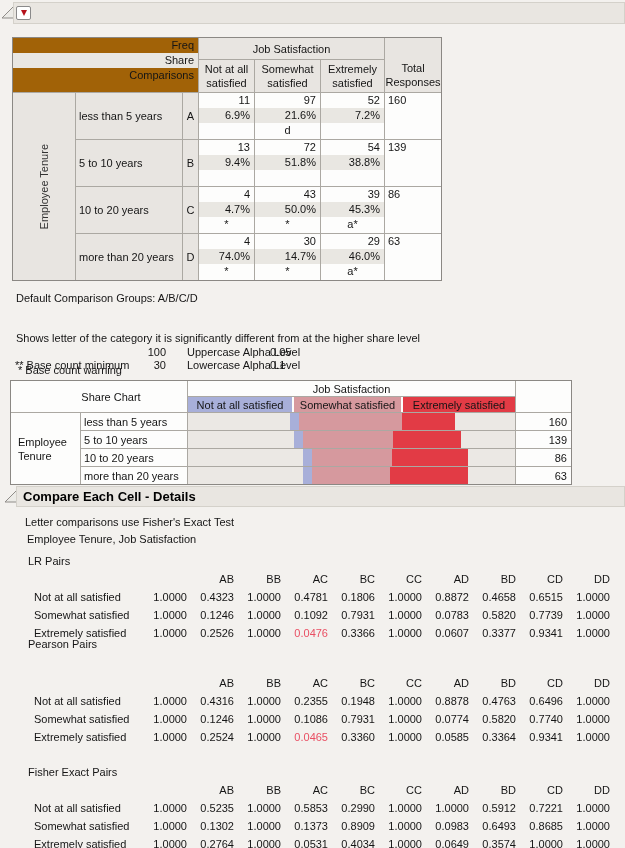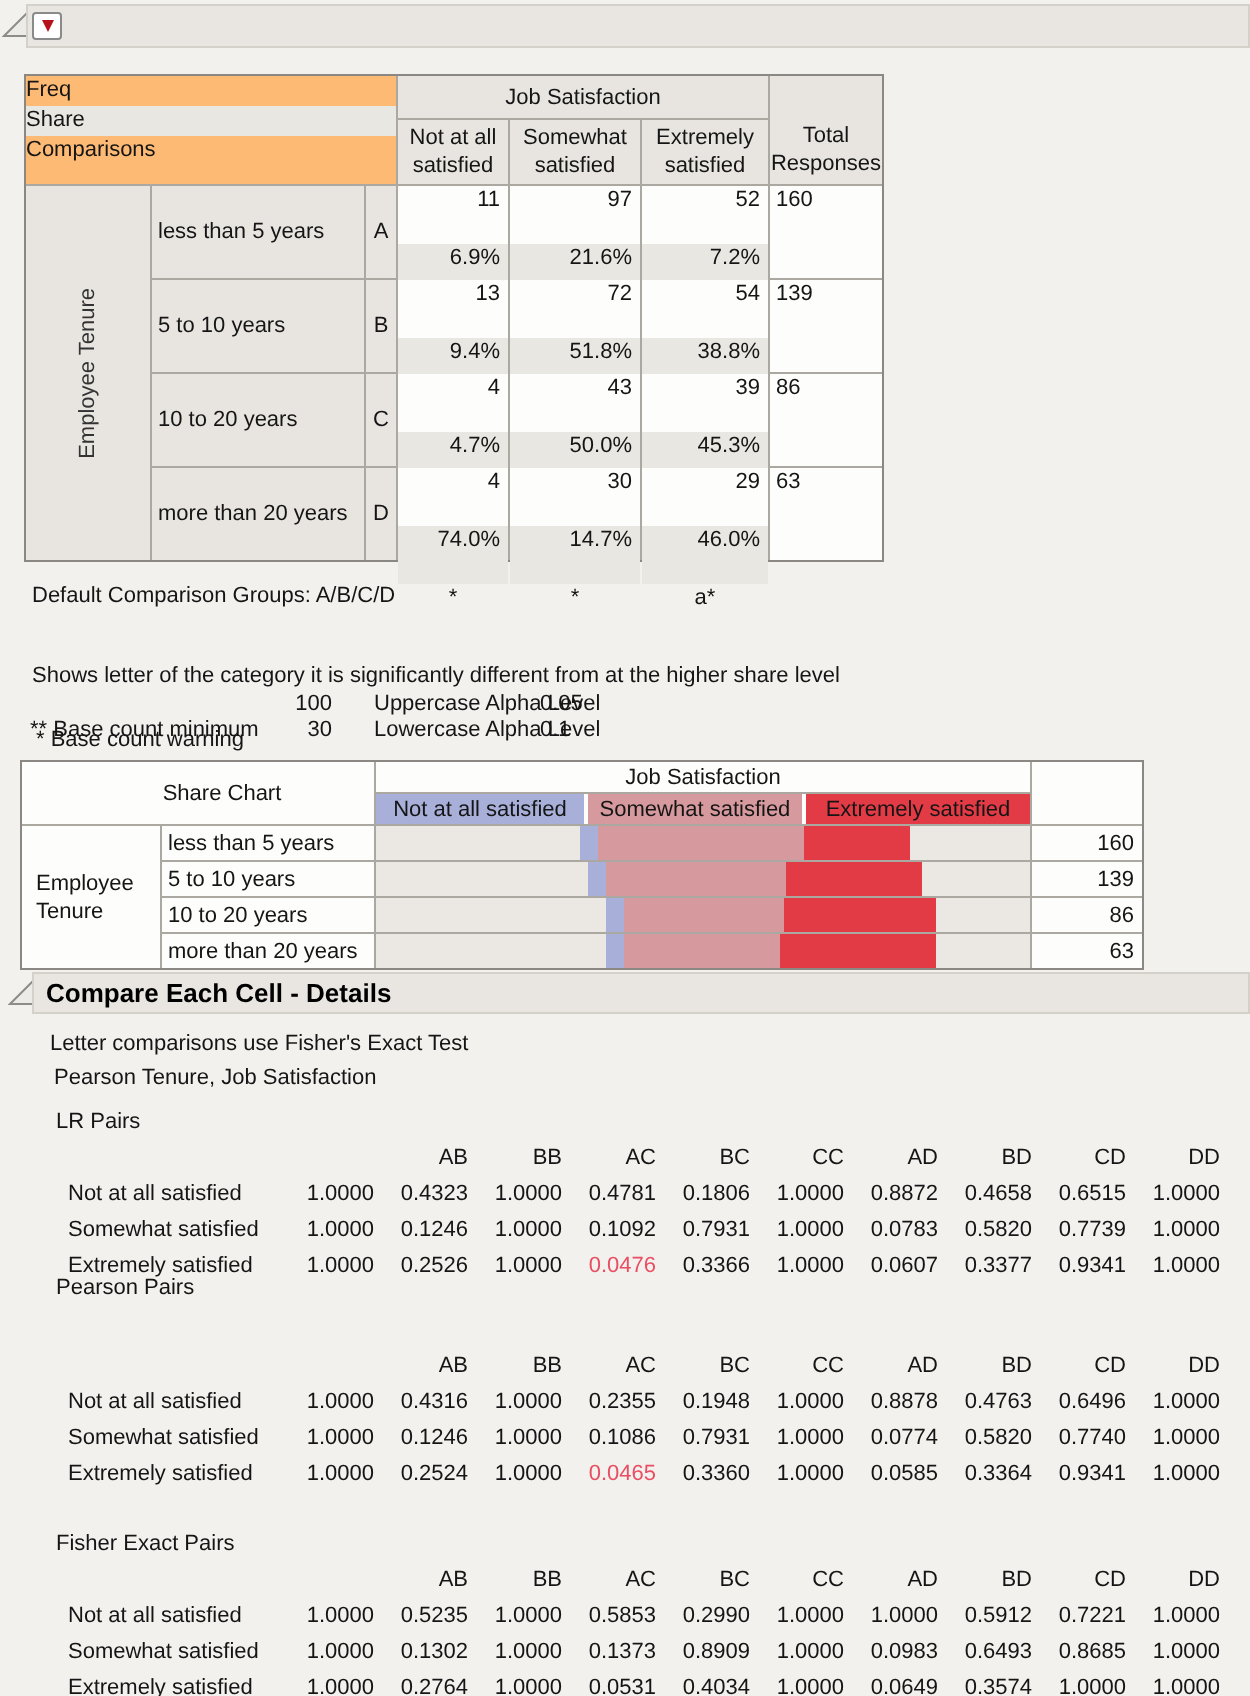--- a/index.html
+++ b/index.html
@@ -16,32 +16,32 @@
           display:flex;align-items:center;justify-content:center;box-sizing:border-box;}
   .hotbtn .tri{width:0;height:0;border-left:3.5px solid transparent;border-right:3.5px solid transparent;border-top:6px solid #b5121b;}
 
   
   .grid{position:absolute;display:grid;gap:1px;background:#aba8a2;border:1px solid #8b8884;}
   #t1{left:12px;top:37px;grid-template-columns:62px 106px 15px 55px 65px 63px 56px;
       grid-template-rows:21px 32px 46px 46px 46px 46px;}
   .hd{background:#e8e5e1;}
   .wh{background:#fdfdfc;}
   .center{display:flex;align-items:center;justify-content:center;}
-  .corner{grid-column:1/4;grid-row:1/3;background:#fdba74;}
+  .corner{grid-column:1/4;grid-row:1/3;background:#a16207;text-align:right;}
   .corner .ln{height:15px;line-height:15px;padding-right:4px;}
   .stripe{background:#e9e7e2;}
   .gh{grid-column:4/7;grid-row:1;}
   .ch{grid-row:2;text-align:center;line-height:14px;padding-top:2px;}
   .th{grid-column:7;grid-row:1/3;display:flex;flex-direction:column;justify-content:flex-end;align-items:center;
       line-height:14px;padding-bottom:3px;}
   .axis1{grid-column:1;grid-row:3/7;}
   .axis1 span{writing-mode:vertical-rl;transform:rotate(180deg);color:#333;}
   .rowlbl{display:flex;align-items:center;padding-left:3px;}
   .ltr{font-size:11px;}
-  .dl{height:29px;line-height:15px;text-align:right;padding-right:4px;}
+  .dl{height:15px;line-height:15px;text-align:right;padding-right:4px;}
   .dl.cmp{text-align:center;padding-right:0;}
   .tcell{padding:1px 0 0 3px;}
 
   
   #t2{left:10px;top:380px;grid-template-columns:69px 106px 327px 55px;
       grid-template-rows:15px 15px 17px 17px 17px 17px;}
   .sctitle{grid-column:1/3;grid-row:1/3;background:#fdfdfc;padding-left:24px;}
   .scgh{grid-column:3;grid-row:1;background:#fdfdfc;}
   .leg{grid-column:3;grid-row:2;display:flex;gap:2px;background:#fdfdfc;}
   .leg .lc{display:flex;align-items:center;justify-content:center;height:100%;}
@@ -198,21 +198,21 @@
   </div>
 
   <svg class="disc" id="disc2" style="left:4px;top:489px" width="14" height="14">
     <path d="M1 13 L13 13 L13 1 Z" fill="#ecebe7" stroke="#8f8c88"></path>
   </svg>
   <div class="band" id="band2">
     <div class="title" style="margin-left:6px">Compare Each Cell - Details</div>
   </div>
 
   <div class="note" style="left:25px;top:516px">Letter comparisons use Fisher's Exact Test</div>
-  <div class="note" style="left:27px;top:533px">Pearson Tenure, Job Satisfaction</div>
+  <div class="note" style="left:27px;top:533px">Employee Tenure, Job Satisfaction</div>
 
   <div id="pairs">
       <div class="ptitle" style="top:552px">LR Pairs</div>
       <div class="pairs-row" style="top:570px">
         <span class="lab"></span>
         <span class="v"></span>
         <span class="v">AB</span>
         <span class="v">BB</span>
         <span class="v">AC</span>
         <span class="v">BC</span>

